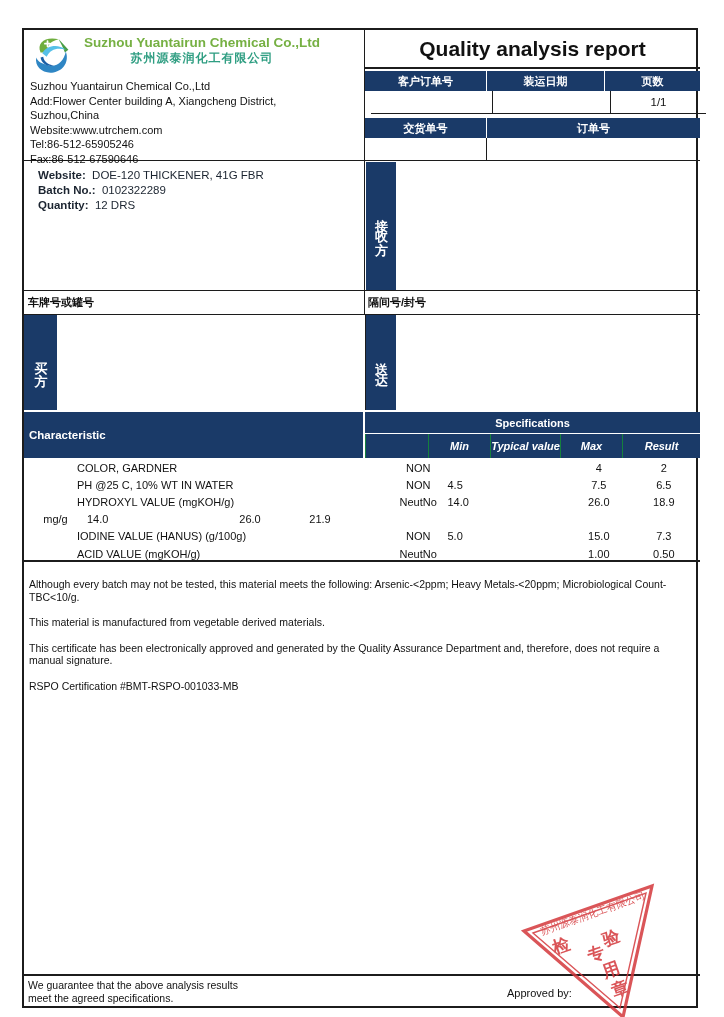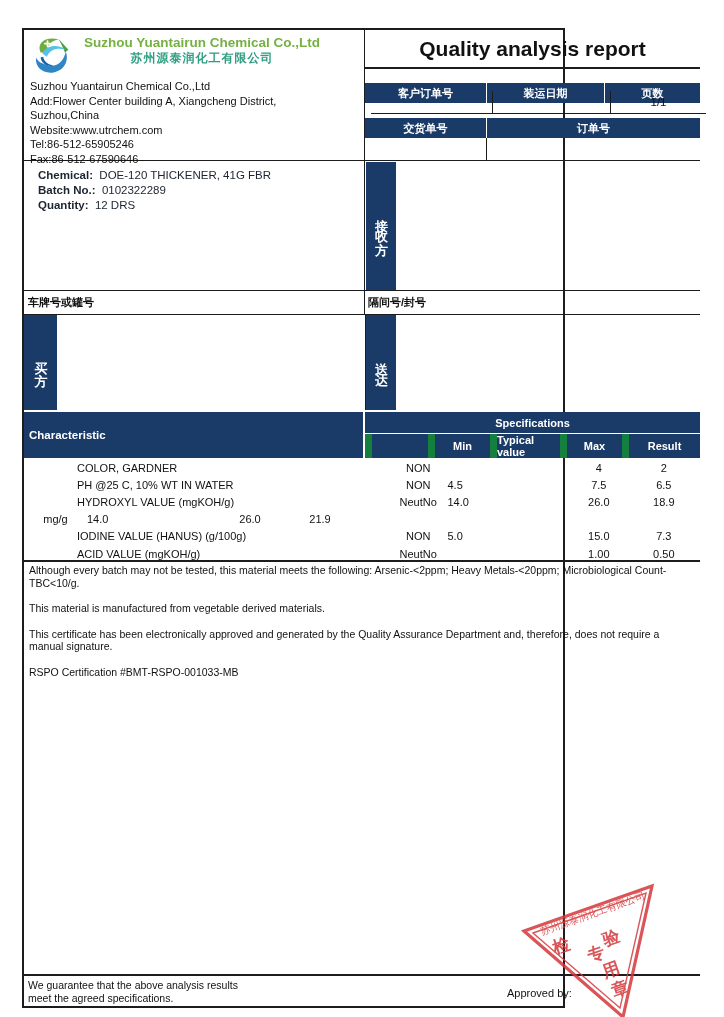--- a/index.html
+++ b/index.html
@@ -1,45 +1,45 @@
 <!DOCTYPE html>
 <html><head>
 <meta charset="utf-8">
 <style>
   * { margin:0; padding:0; box-sizing:border-box; }
   html,body { background:#ffffff; }
   body { width:724px; height:1017px; position:relative; font-family:"Liberation Sans", sans-serif; color:#111; }
-  .doc { position:absolute; left:22px; top:28px; width:543px; height:980px; border:2px solid #1c1c1c; background:#fff; }
+  .doc { position:absolute; left:22px; top:28px; width:676px; height:980px; border:2px solid #1c1c1c; background:#fff; }
   .abs { position:absolute; }
   .navy { background:#1a3a68; color:#fff; }
   .hcell { display:flex; align-items:center; justify-content:center; font-weight:bold; font-size:11px; }
   .b-r { border-right:1px solid #1c1c1c; }
   .b-b { border-bottom:1px solid #1c1c1c; }
   .b-t { border-top:1px solid #1c1c1c; }
   
   .logo-row { display:flex; align-items:flex-start; padding:5px 4px 2px 6px; }
   .brand { margin-left:12px; text-align:center; }
   .brand-en { color:#76b043; font-weight:bold; font-size:13.5px; }
   .brand-zh { color:#2f9e82; font-weight:bold; font-size:12px; letter-spacing:1px; }
   .addr { padding:2px 6px; font-size:11px; line-height:1.32; }
   
   .title-box { display:flex; align-items:center; justify-content:center; font-size:21px; font-weight:bold; border-bottom:2px solid #1c1c1c; }
   
   .vbar { display:flex; flex-direction:column; align-items:center; justify-content:center; gap:11px; font-size:13px; font-weight:bold; }
   
   .subrow { display:flex; }
-  .subrow .hcell { border-left:7px solid #15803d; }
+  .subrow .hcell { border-left:1px solid #15803d;font-style:italic; }
   .drow { display:flex; height:17.2px; align-items:center; font-size:11px; }
   .drow .c0 { width:341px; padding-left:5px;margin-left:48px; }
   .drow .c1 { width:63px; text-align:center; }
   .drow .c2 { width:62px; }
   .drow .c3 { width:70px; text-align:center; }
   .drow .c4 { width:62px; text-align:center; }
   .drow .c5 { width:78px; text-align:center; }
-  .notes { padding:2px 5px; font-size:10.5px; line-height:1.2; }
+  .notes { padding:16px 5px; font-size:10.5px; line-height:1.2; }
   .notes p { margin-bottom:13px; }
   .footer-box { border-top:2px solid #1c1c1c; font-size:10.5px; }
   .stamp-svg { overflow:visible; opacity:0.85; }
 </style>
 </head>
 <body>
 
 <div class="doc">
 
   <div class="abs b-r b-b" style="left:0;top:0;width:341px;height:131px;">
@@ -65,41 +65,41 @@
       <div>Add:Flower Center building A, Xiangcheng District,</div>
       <div>Suzhou,China</div>
       <div>Website:www.utrchem.com</div>
       <div>Tel:86-512-65905246</div>
       <div>Fax:86-512-67590646</div>
     </div>
   </div>
 
   <div class="abs title-box" style="left:341px;top:0;width:335px;height:39px;">Quality analysis report</div>
 
-  <div class="abs" style="left:341px;top:53px;width:335px;height:20px;display:flex;">
+  <div class="abs" style="left:341px;top:41px;width:335px;height:20px;display:flex;">
     <div class="hcell navy" style="width:122px;border-right:1px solid #fff;">客户订单号</div>
     <div class="hcell navy" style="width:118px;border-right:1px solid #fff;">装运日期</div>
     <div class="hcell navy" style="width:95px;">页数</div>
   </div>
   <div class="abs" style="left:347px;top:61px;width:335px;height:23px;display:flex;border-bottom:1px solid #1c1c1c;">
     <div class="b-r" style="width:122px;font-size:11px;"></div>
     <div class="b-r" style="width:118px;font-size:11px;"></div>
     <div style="width:95px;font-size:11.5px;display:flex;align-items:center;justify-content:center;">1/1</div>
   </div>
   <div class="abs" style="left:341px;top:88px;width:335px;height:20px;display:flex;">
     <div class="hcell navy" style="width:122px;border-right:1px solid #fff;">交货单号</div>
     <div class="hcell navy" style="width:213px;">订单号</div>
   </div>
   <div class="abs" style="left:341px;top:108px;width:335px;height:23px;display:flex;border-bottom:1px solid #1c1c1c;">
     <div class="b-r" style="width:122px;font-size:11px;"></div>
     <div style="width:213px;font-size:11px;"></div>
   </div>
 
   <div class="abs b-r" style="left:0;top:131px;width:341px;height:129px;padding:7px 0 0 14px;font-size:11.5px;line-height:1.3;color:#1b2430;">
-    <div><b>Chemical:</b>&nbsp;&nbsp;<span>DOE-120 THICKENER, 41G FBR</span></div>
+    <div><b>Website:</b>&nbsp;&nbsp;<span>DOE-120 THICKENER, 41G FBR</span></div>
     <div><b>Batch No.:</b>&nbsp;&nbsp;<span>0102322289</span></div>
     <div><b>Quantity:</b>&nbsp;&nbsp;<span>12 DRS</span></div>
   </div>
 
   <div class="abs navy vbar" style="left:342px;top:132px;width:30px;height:128px;">
     <span style="writing-mode:vertical-lr;text-orientation:upright;letter-spacing:12px;">接收方</span>
   </div>
 
   <div class="abs b-t b-b" style="left:0;top:260px;width:676px;height:25px;display:flex;">
     <div class="b-r" style="width:341px;font-size:11px;font-weight:bold;display:flex;align-items:center;padding-left:4px;">车牌号或罐号</div>

